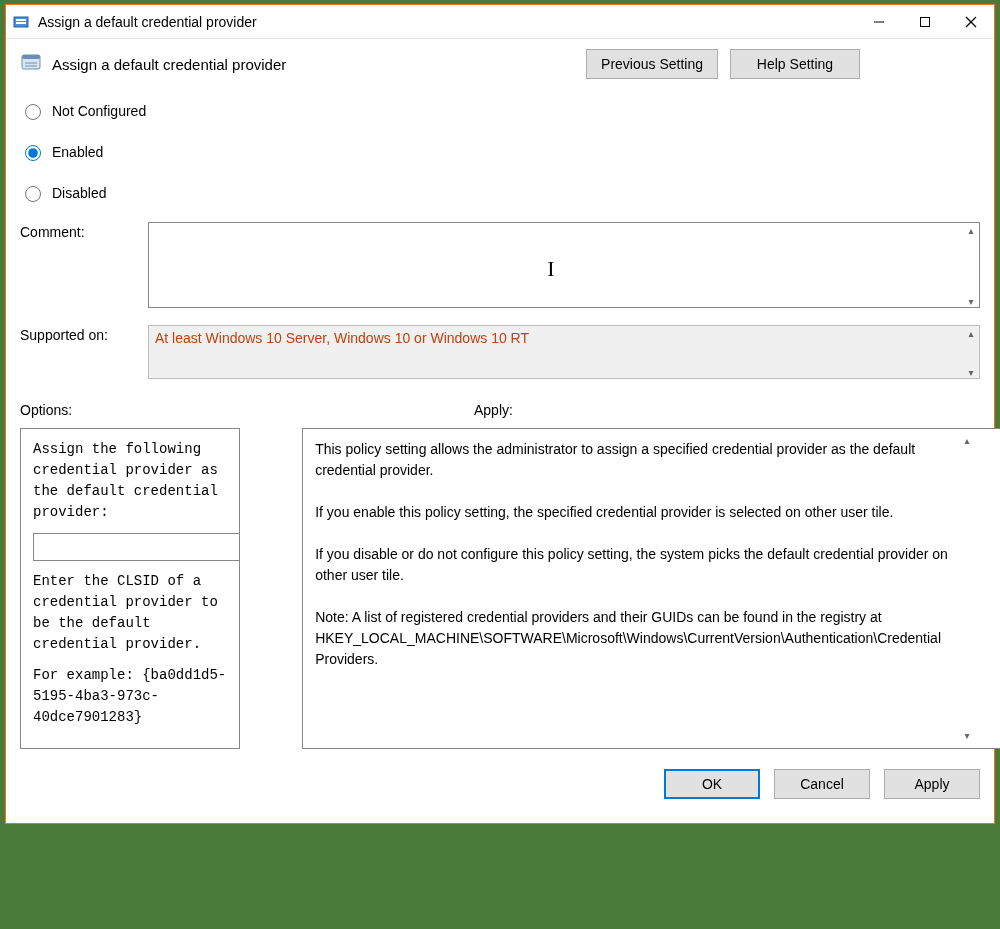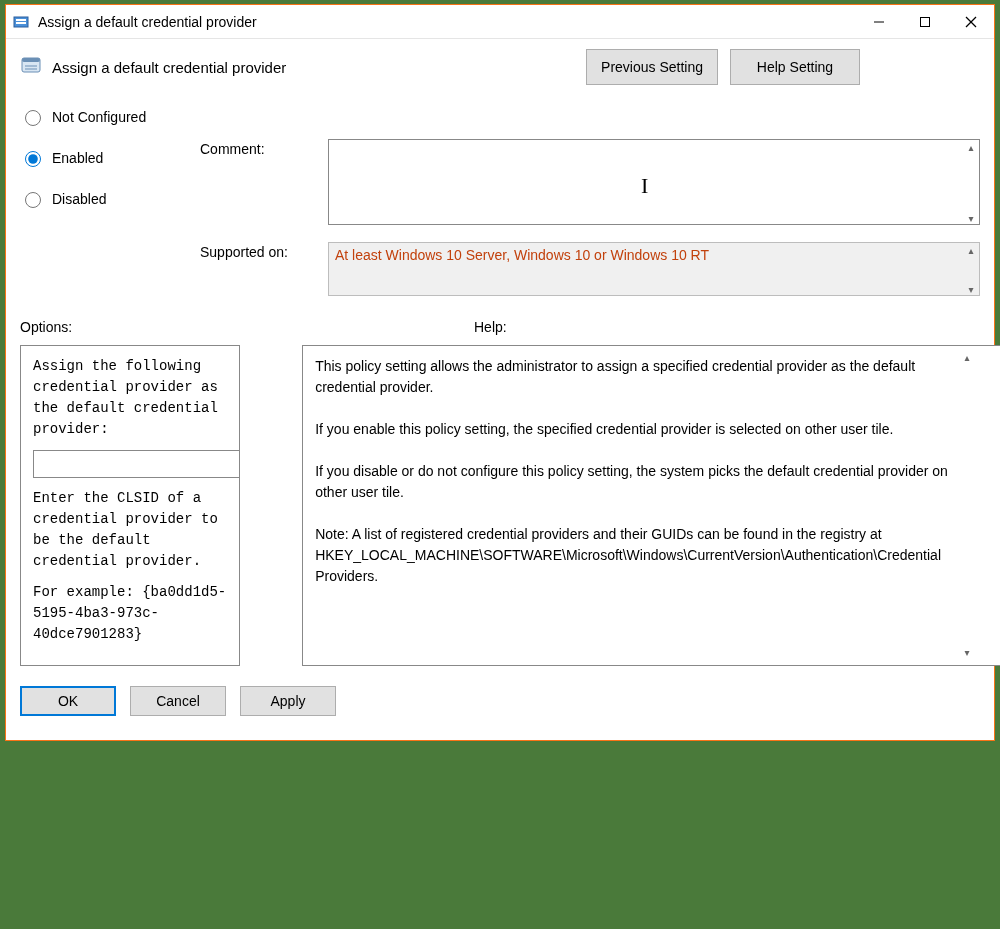--- a/index.html
+++ b/index.html
@@ -70,36 +70,37 @@
   .header-row .policy-icon {
     width: 22px; height: 22px;
     margin-right: 10px;
   }
   .header-row .policy-title {
     font-size: 15px;
     flex: 0 0 auto;
   }
   .header-row .spacer { flex: 1; }
   .nav-btn {
-    height: 36px;
+    height: 30px;
     min-width: 130px;
     margin-left: 12px;
     margin-right: 0;
     background: #e1e1e1;
     border: 1px solid #adadad;
     cursor: pointer;
     font: inherit;
     padding: 0 14px;
   }
 
   
   .config-row {
     display: flex;
     gap: 20px;
     margin-bottom: 20px;
+    flex-direction: column;
   }
   .radio-col {
     width: 160px;
     display: flex;
     flex-direction: column;
     gap: 22px;
     padding-top: 2px;
   }
   .radio-item {
     display: flex;
@@ -113,21 +114,20 @@
   }
   .radio-item label { cursor: pointer; }
 
   .fields-col {
     flex: 1;
     display: grid;
     grid-template-columns: 120px 1fr;
     grid-template-rows: auto auto;
     gap: 14px 8px;
     align-items: start;
-    margin-top: 34px;
   }
   .fields-col .field-label {
     padding-top: 2px;
   }
   .comment-box {
     width: 100%;
     height: 86px;
     border: 1px solid #888;
     resize: none;
     font: inherit;
@@ -208,20 +208,21 @@
     font: inherit;
     padding: 2px 4px;
     display: block;
     margin: 8px 0 10px 0;
   }
   .opt-para { margin: 0 0 10px 0; }
 
   
   .footer {
     display: flex;
+    justify-content: flex-end;
     gap: 14px;
     padding-bottom: 10px;
   }
   .footer button {
     height: 30px;
     min-width: 96px;
     background: #e1e1e1;
     border: 1px solid #adadad;
     font: inherit;
     cursor: pointer;
@@ -320,21 +321,21 @@
         <div class="textarea-wrap">
           <textarea class="supported-box" readonly="" style="">At least Windows 10 Server, Windows 10 or Windows 10 RT</textarea>
           <span class="scroll-arrow scroll-up">▴</span>
           <span class="scroll-arrow scroll-down">▾</span>
         </div>
       </div>
     </div>
 
     <div class="labels-row">
       <div class="lbl-options">Options:</div>
-      <div class="lbl-help">Help:</div>
+      <div class="lbl-help">Apply:</div>
     </div>
 
     <div class="panels-row" style="height:470px;">
       <div class="panel options-panel">
         <p class="opt-para">Assign the following credential provider as the default credential provider:</p>
         <input type="text" value="" style="">
         <p class="opt-para">Enter the CLSID of a credential provider to be the default  credential  provider.</p>
         <p class="opt-para">For example: {ba0dd1d5-5195-4ba3-973c-40dce7901283}</p>
       </div>
       <div class="help-wrap">

